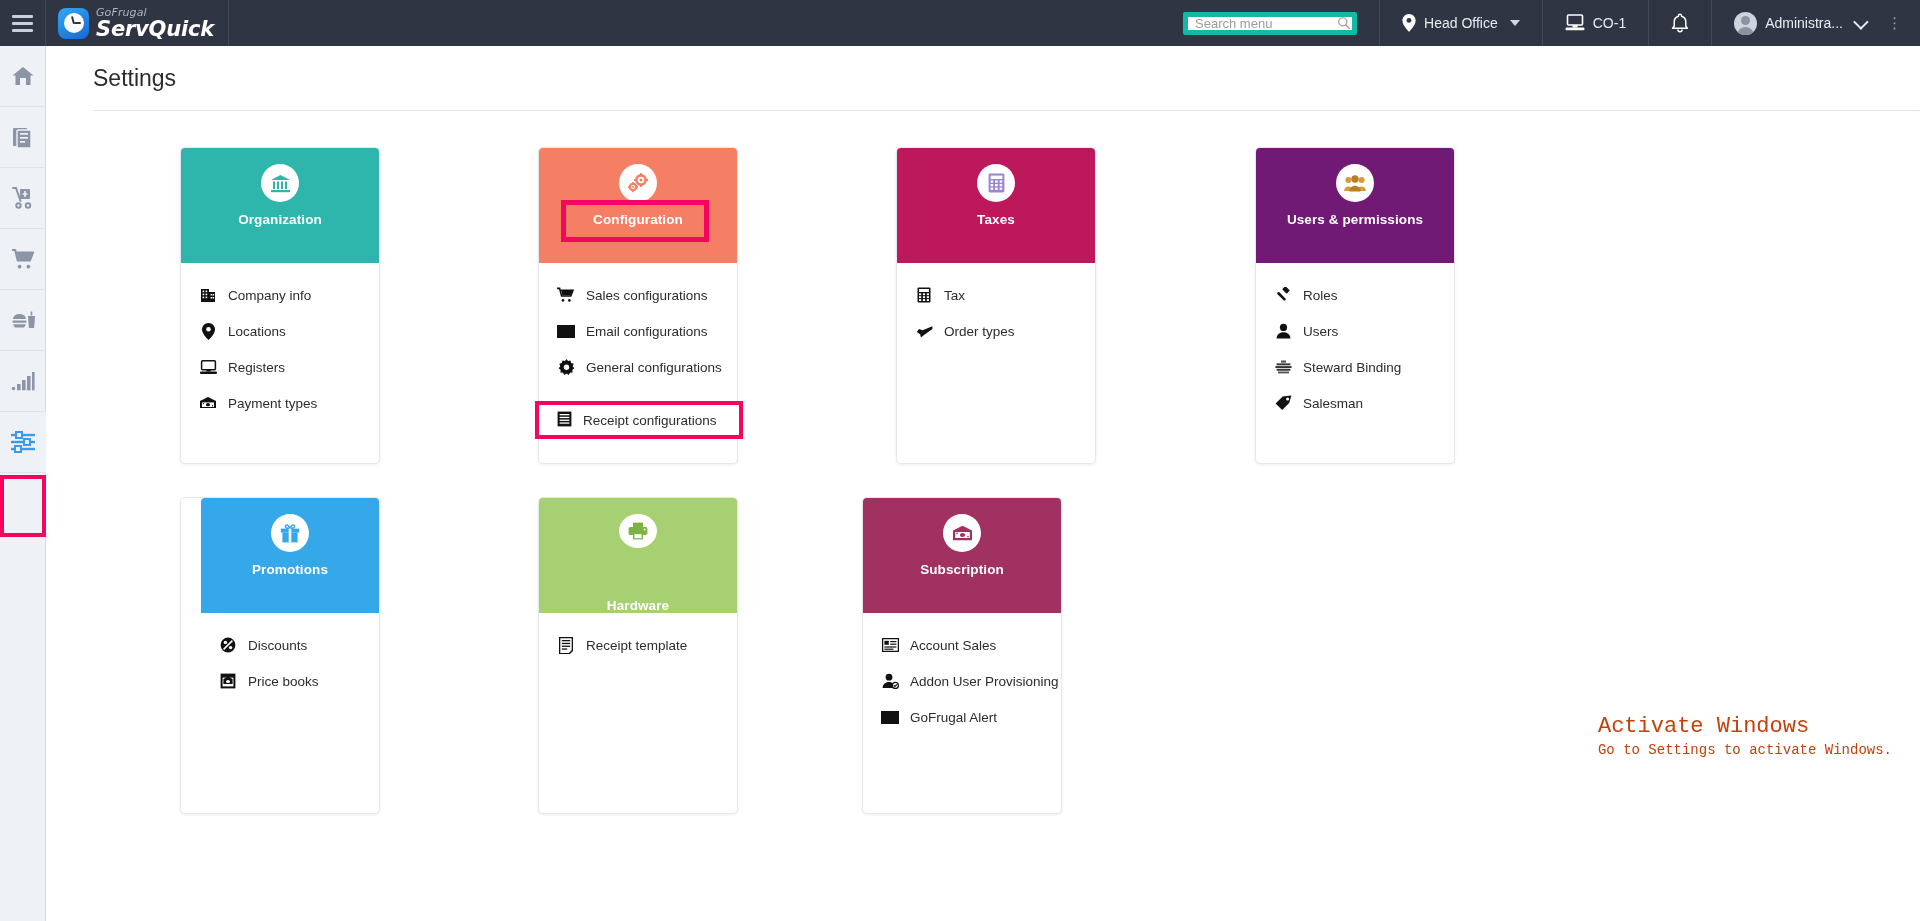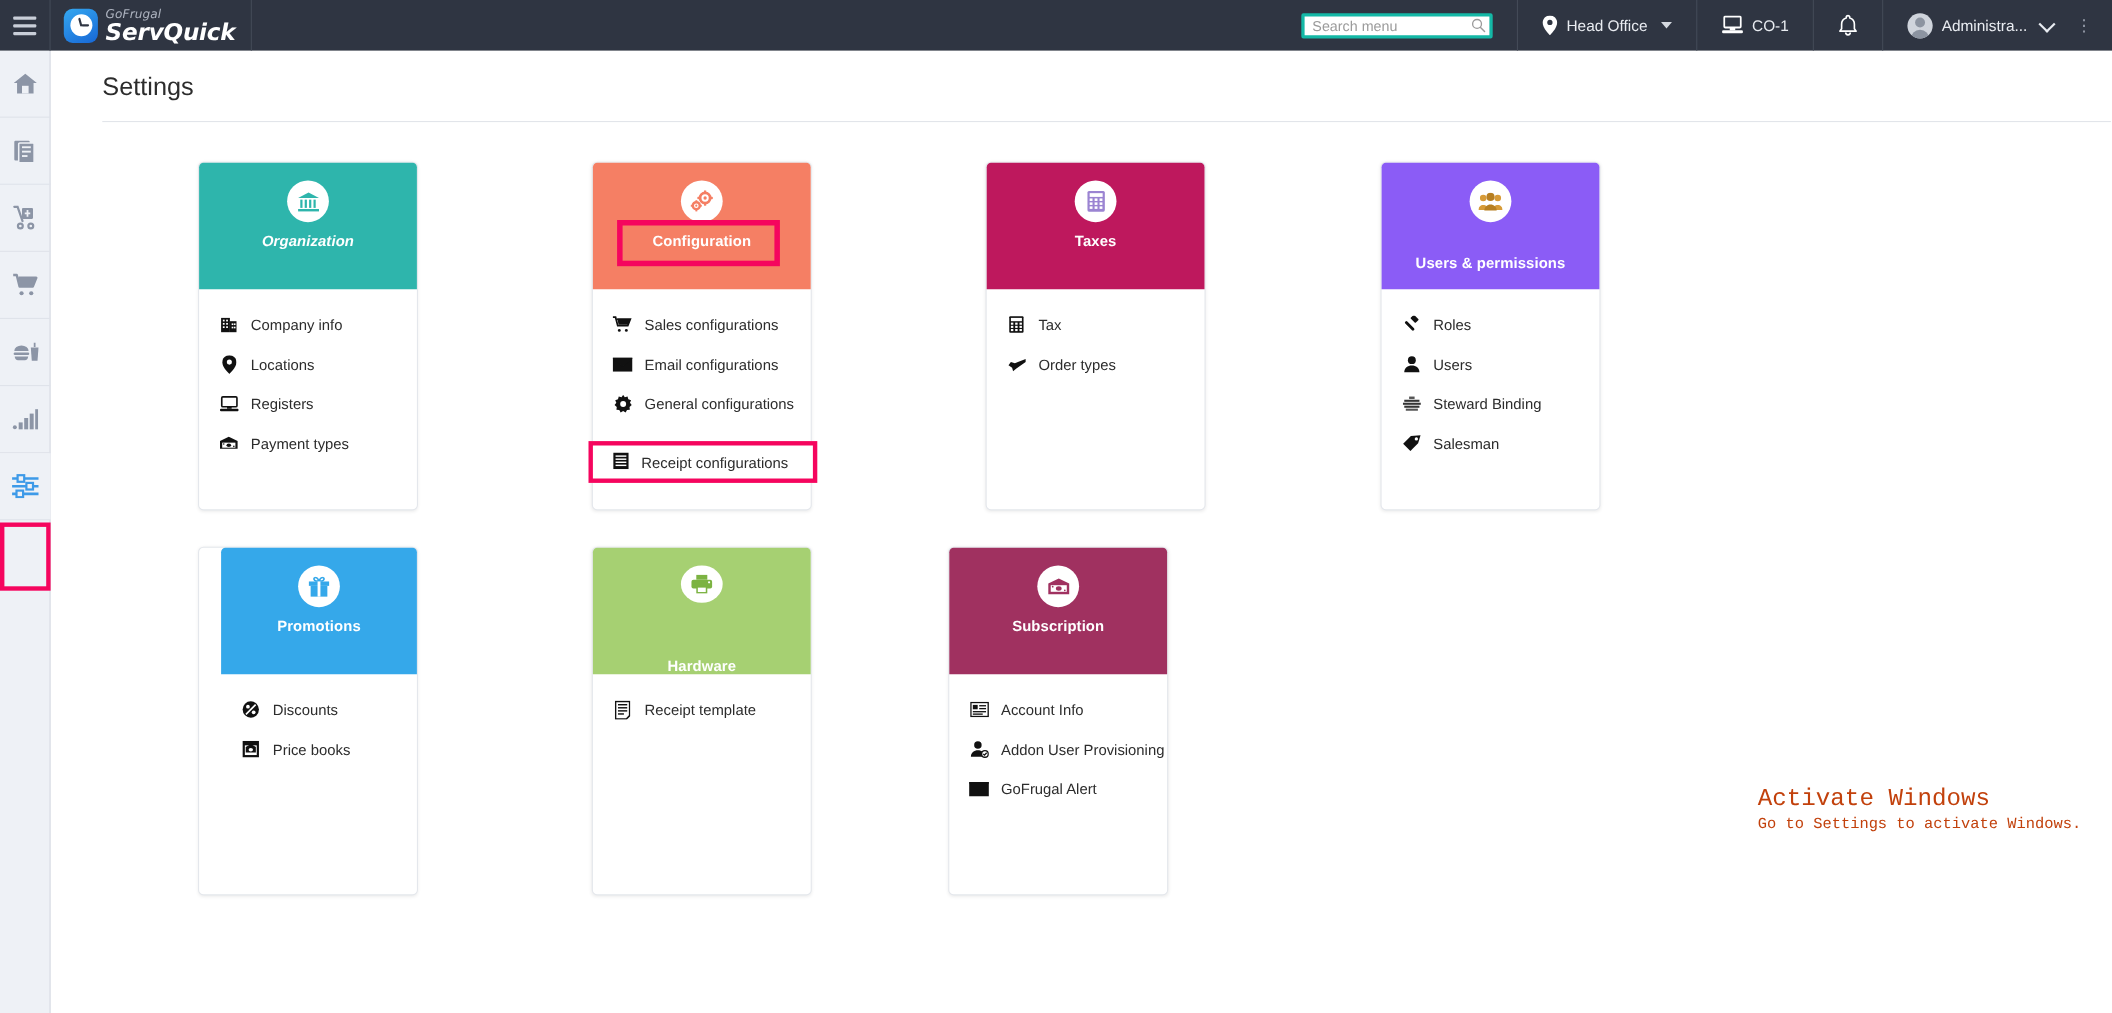--- a/index.html
+++ b/index.html
@@ -66,21 +66,21 @@
     letter-spacing: -.2px;
   }
   .tb-spacer { flex: 1; }
 
   .tb-search {
     align-self: center; position: relative;
     width: 174px; height: 23px; margin-right: 22px;
   }
   .tb-search input {
     width: 100%; height: 100%;
-    border: 3px solid #14b8a6; background: #ffffff;
+    border: 5px solid #14b8a6; background: #ffffff;
     border-radius: 2px; outline: none;
     padding: 0 24px 0 7px;
     font-size: 13px; color: #333;
     font-family: "Liberation Sans", sans-serif;
   }
   .tb-search input::placeholder { color: #9b9b9b; }
   .tb-search .mag {
     position: absolute; right: 6px; top: 4px;
     width: 14px; height: 14px; pointer-events: none;
   }
@@ -367,21 +367,21 @@
 <div class="page">
 
   <div class="page-title">Settings</div>
   <div class="title-rule"></div>
 
   <div class="grid">
 
     <div class="grid-row">
 
       <div class="card" style="left:134px;">
-        <div class="card-head" style="background:#2eb5ac;font-style:italic;">
+        <div class="card-head" style="background:#2eb5ac;">
           <div class="card-badge">
             <svg width="21" height="19" viewBox="0 0 21 19">
               <path d="M10.5 1 1 6h19z" fill="#2eb5ac"></path>
               <rect x="3" y="7.5" width="2" height="7.5" fill="#2eb5ac"></rect>
               <rect x="7" y="7.5" width="2" height="7.5" fill="#2eb5ac"></rect>
               <rect x="11" y="7.5" width="2" height="7.5" fill="#2eb5ac"></rect>
               <rect x="15" y="7.5" width="2" height="7.5" fill="#2eb5ac"></rect>
               <rect x="1" y="16" width="19" height="2.2" fill="#2eb5ac"></rect>
             </svg>
           </div>
@@ -565,21 +565,21 @@
               <svg width="17" height="13" viewBox="0 0 17 13">
                 <path d="M16.4 1.3 6.6 5.2 3 4 0.8 7.1l3.3 2.2.9 3.2 3-2.5 8.4-6z" fill="#111"></path>
               </svg>
             </span>
             <span>Order types</span>
           </div>
         </div>
       </div>
 
       <div class="card" style="left:1209px;">
-        <div class="card-head" style="background:#8b5cf6;gap:20px;">
+        <div class="card-head" style="background:#701a75;">
           <div class="card-badge">
             <svg width="22" height="17" viewBox="0 0 22 17">
               <circle cx="4.4" cy="5" r="3" fill="#d79b38"></circle>
               <path d="M0 16c0-2.8 2-4.6 4.4-4.6S8.8 13.2 8.8 16z" fill="#d79b38"></path>
               <circle cx="17.6" cy="5" r="3" fill="#d79b38"></circle>
               <path d="M13.2 16c0-2.8 2-4.6 4.4-4.6S22 13.2 22 16z" fill="#d79b38"></path>
               <circle cx="11" cy="4" r="3.7" fill="#b77f21"></circle>
               <path d="M5.4 16.4c0-3.3 2.5-5.6 5.6-5.6s5.6 2.3 5.6 5.6z" fill="#b77f21"></path>
             </svg>
           </div>
@@ -716,21 +716,21 @@
             <span class="li">
               <svg width="17" height="14" viewBox="0 0 17 14">
                 <rect x="0.6" y="0.6" width="15.8" height="12.8" fill="none" stroke="#111" stroke-width="1.3"></rect>
                 <rect x="2.4" y="2.8" width="4.4" height="4" fill="#111"></rect>
                 <rect x="8.2" y="3" width="6.2" height="1.2" fill="#111"></rect>
                 <rect x="8.2" y="5.6" width="6.2" height="1.2" fill="#111"></rect>
                 <rect x="2.4" y="8.4" width="12" height="1.2" fill="#111"></rect>
                 <rect x="2.4" y="10.6" width="9" height="1.2" fill="#111"></rect>
               </svg>
             </span>
-            <span>Account Info</span>
+            <span>Account Sales</span>
           </div>
           <div class="card-link">
             <span class="li">
               <svg width="17" height="16" viewBox="0 0 17 16">
                 <circle cx="7" cy="4.2" r="3.4" fill="#111"></circle>
                 <path d="M0.6 15c0-3.6 2.9-5.9 6.4-5.9s6.4 2.3 6.4 5.9z" fill="#111"></path>
                 <circle cx="13.4" cy="12.4" r="3" fill="#fff" stroke="#111" stroke-width="1.2"></circle>
                 <path d="M11.9 12.4l1.1 1.1 2-2.2" fill="none" stroke="#111" stroke-width="1.2"></path>
               </svg>
             </span>

